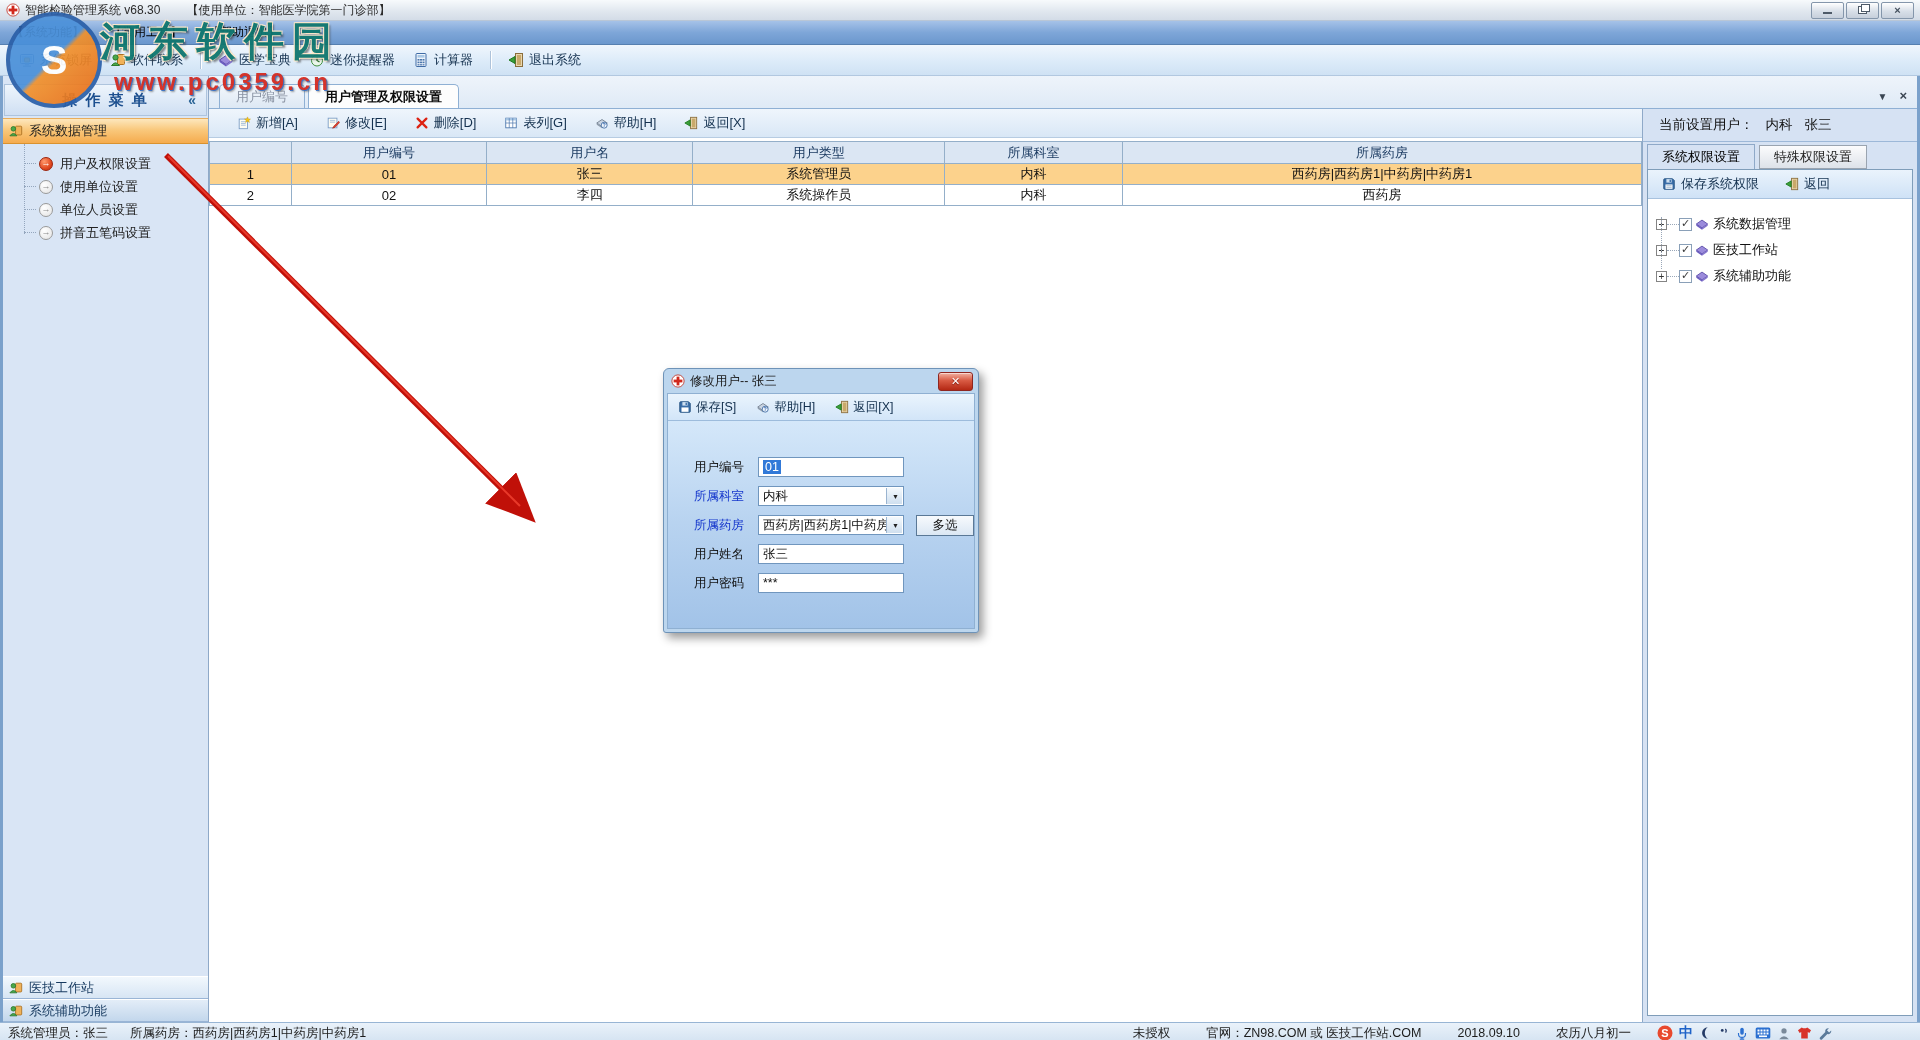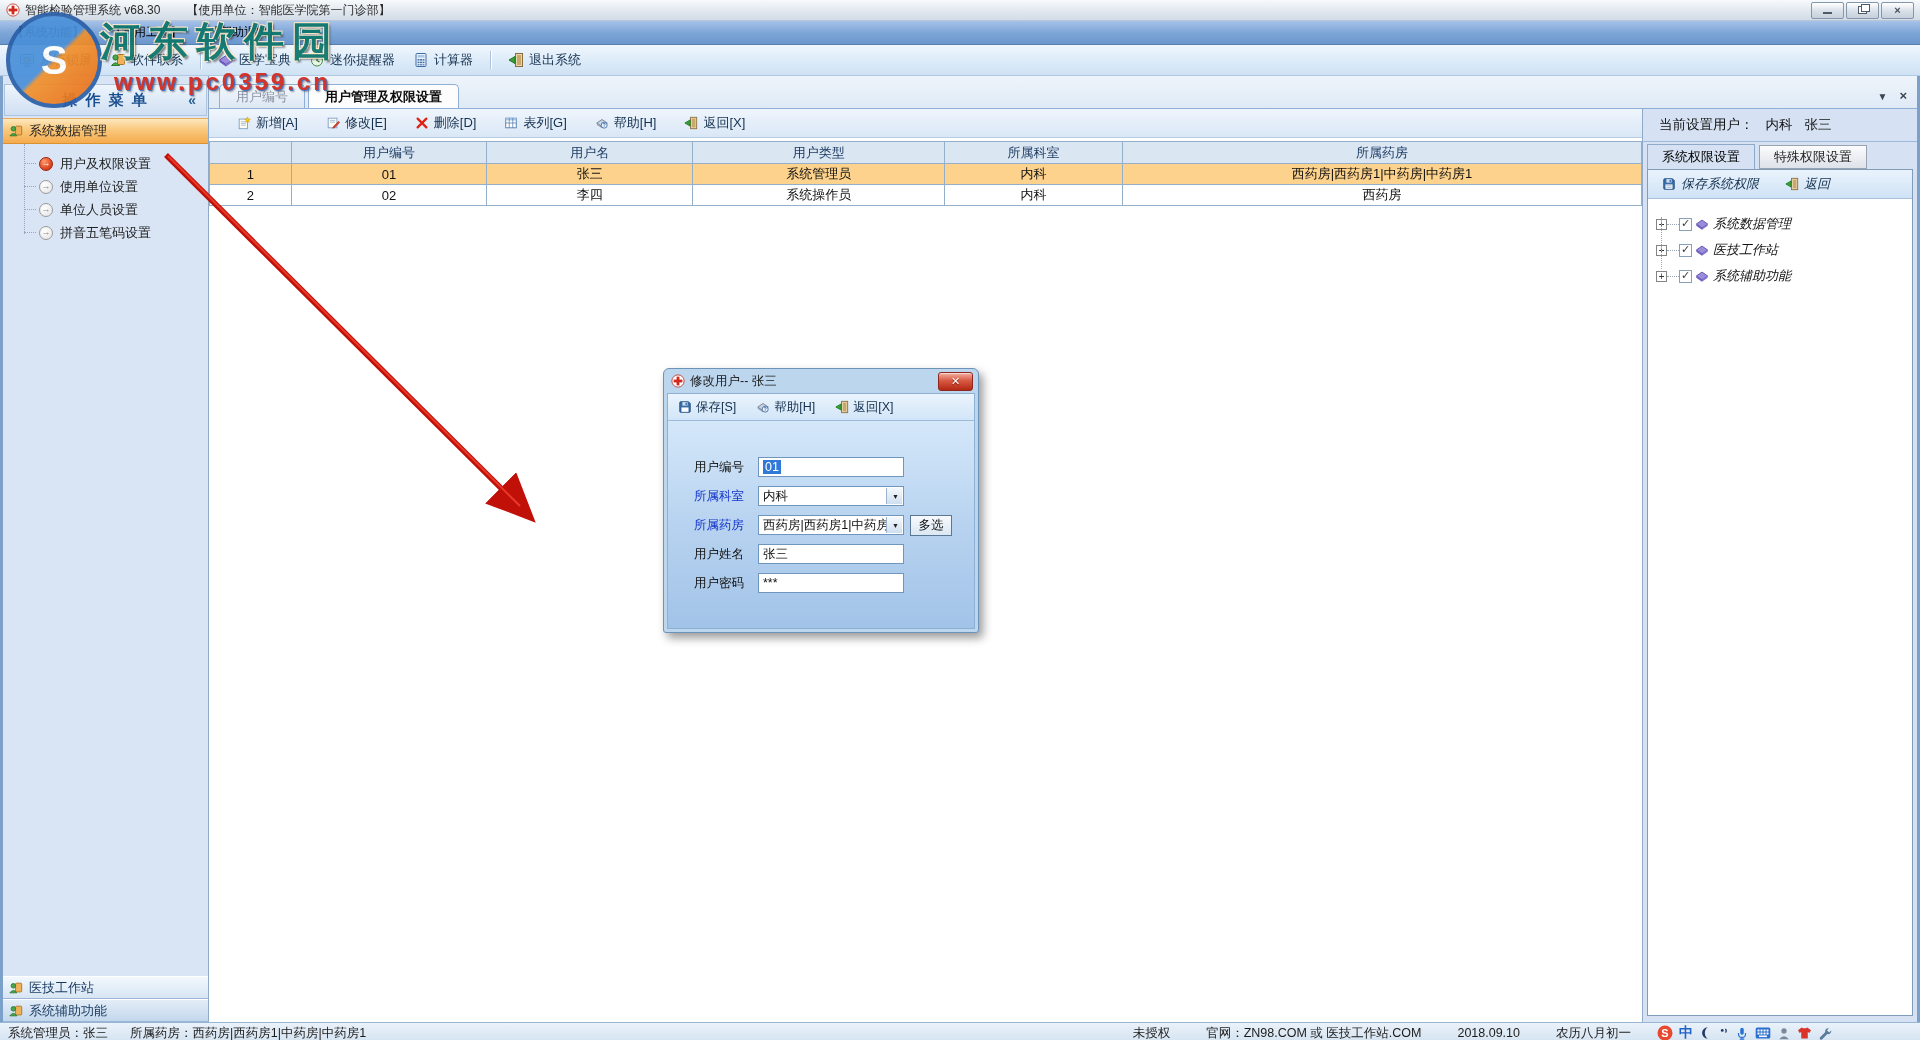--- a/index.html
+++ b/index.html
@@ -88,21 +88,21 @@
   tr.sel td{background:#fcd28c;}
   .c0{width:26px;}.c1{width:66px;}.c2{width:70px;}.c3{width:86px;}.c4{width:60px;}.c5{width:145px;}
 
   
   .rightpanel{width:275px;background:#d6e2f3;border-left:1px solid #8fa9c8;display:flex;flex-direction:column;box-sizing:border-box;}
   .rp-user{height:32px;border-bottom:1px solid #9db8d8;display:flex;align-items:center;padding-left:16px;font-size:13.5px;color:#101010;gap:12px;}
   .rp-tabs{height:27px;display:flex;align-items:flex-end;padding-left:4px;}
   .rp-tab{height:24px;display:flex;align-items:center;justify-content:center;font-size:13px;padding:0 14px;}
   .rp-tab.active{border:1px solid #8fa9c8;border-bottom:none;background:#d6e2f3;color:#000;}
   .rp-tab.inactive{background:linear-gradient(#fcfcfd,#dde2e9);border:1px solid #9aa4b0;color:#222;margin-left:4px;height:22px;}
-  .rp-box{flex:1;margin:0 4px 6px 4px;background:#fff;border:1px solid #7f9db9;display:flex;flex-direction:column;font-style:italic;}
+  .rp-box{flex:1;margin:0 4px 6px 4px;background:#fff;border:1px solid #7f9db9;display:flex;flex-direction:column;}
   .rp-toolbar{height:28px;background:linear-gradient(#eaf3fc,#cfe2f6);border-bottom:1px solid #a8c2de;
     display:flex;align-items:center;padding-left:14px;gap:26px;font-size:13px;color:#13304e;}
   .rp-btn{display:flex;align-items:center;gap:5px;}
   .rp-tree{padding:12px 0 0 8px;position:relative;}
   .rp-tree::before{content:"";position:absolute;left:13px;top:18px;height:52px;border-left:1px dotted #9aa7b8;}
   .tree-row{height:26px;display:flex;align-items:center;}
   .expander{width:11px;height:11px;border:1px solid #848484;background:#fff;display:flex;align-items:center;justify-content:center;
     font-size:10px;line-height:9px;color:#333;box-sizing:border-box;}
   .tdots{width:12px;border-top:1px dotted #9aa7b8;}
   .cbx{width:13px;height:13px;border:1px solid #8aa0b8;background:#fff;margin-right:3px;
@@ -135,21 +135,21 @@
   .frow{display:flex;align-items:center;margin:0 0 9px 26px;height:20px;position:relative;}
   .flabel{width:64px;font-size:12.5px;color:#111;}
   .flabel.blue{color:#1436cc;}
   .tbox{width:146px;height:20px;box-sizing:border-box;background:#fff;border:1px solid #7096be;
     font-size:12.5px;display:flex;align-items:center;padding-left:4px;color:#111;}
   .combo{position:relative;padding-right:16px;overflow:hidden;white-space:nowrap;}
   .combo::after{content:"";position:absolute;right:1px;top:1px;bottom:1px;width:15px;
     background:linear-gradient(#f4f9fd,#cfdfef);border-left:1px solid #9ab4d0;}
   .combo .arr{position:absolute;right:4px;top:50%;transform:translateY(-50%);font-size:7px;color:#222;z-index:1;}
   .seltext{background:#3179d8;color:#fff;padding:0 2px;}
-  .multi-btn{margin-left:6px;width:42px;height:21px;box-sizing:border-box;border:1px solid #5a7896;
+  .multi-btn{margin-left:12px;width:58px;height:21px;box-sizing:border-box;border:1px solid #5a7896;
     background:linear-gradient(#f7fafd,#dbe7f3);display:flex;align-items:center;justify-content:center;font-size:12.5px;color:#111;}
 
   
   .arrow-ov{position:absolute;left:0;top:0;z-index:40;pointer-events:none;}
 
   
   .watermark{position:absolute;left:4px;top:8px;z-index:60;pointer-events:none;}
   .wm-logo{position:absolute;left:2px;top:4px;width:96px;height:96px;border-radius:50%;
     background:linear-gradient(135deg,#4a90d9 0%,#4a90d9 48%,#f0912c 52%,#e86a18 100%);
     border:4px solid #2a5fa8;box-sizing:border-box;opacity:.92;display:flex;align-items:center;justify-content:center;

